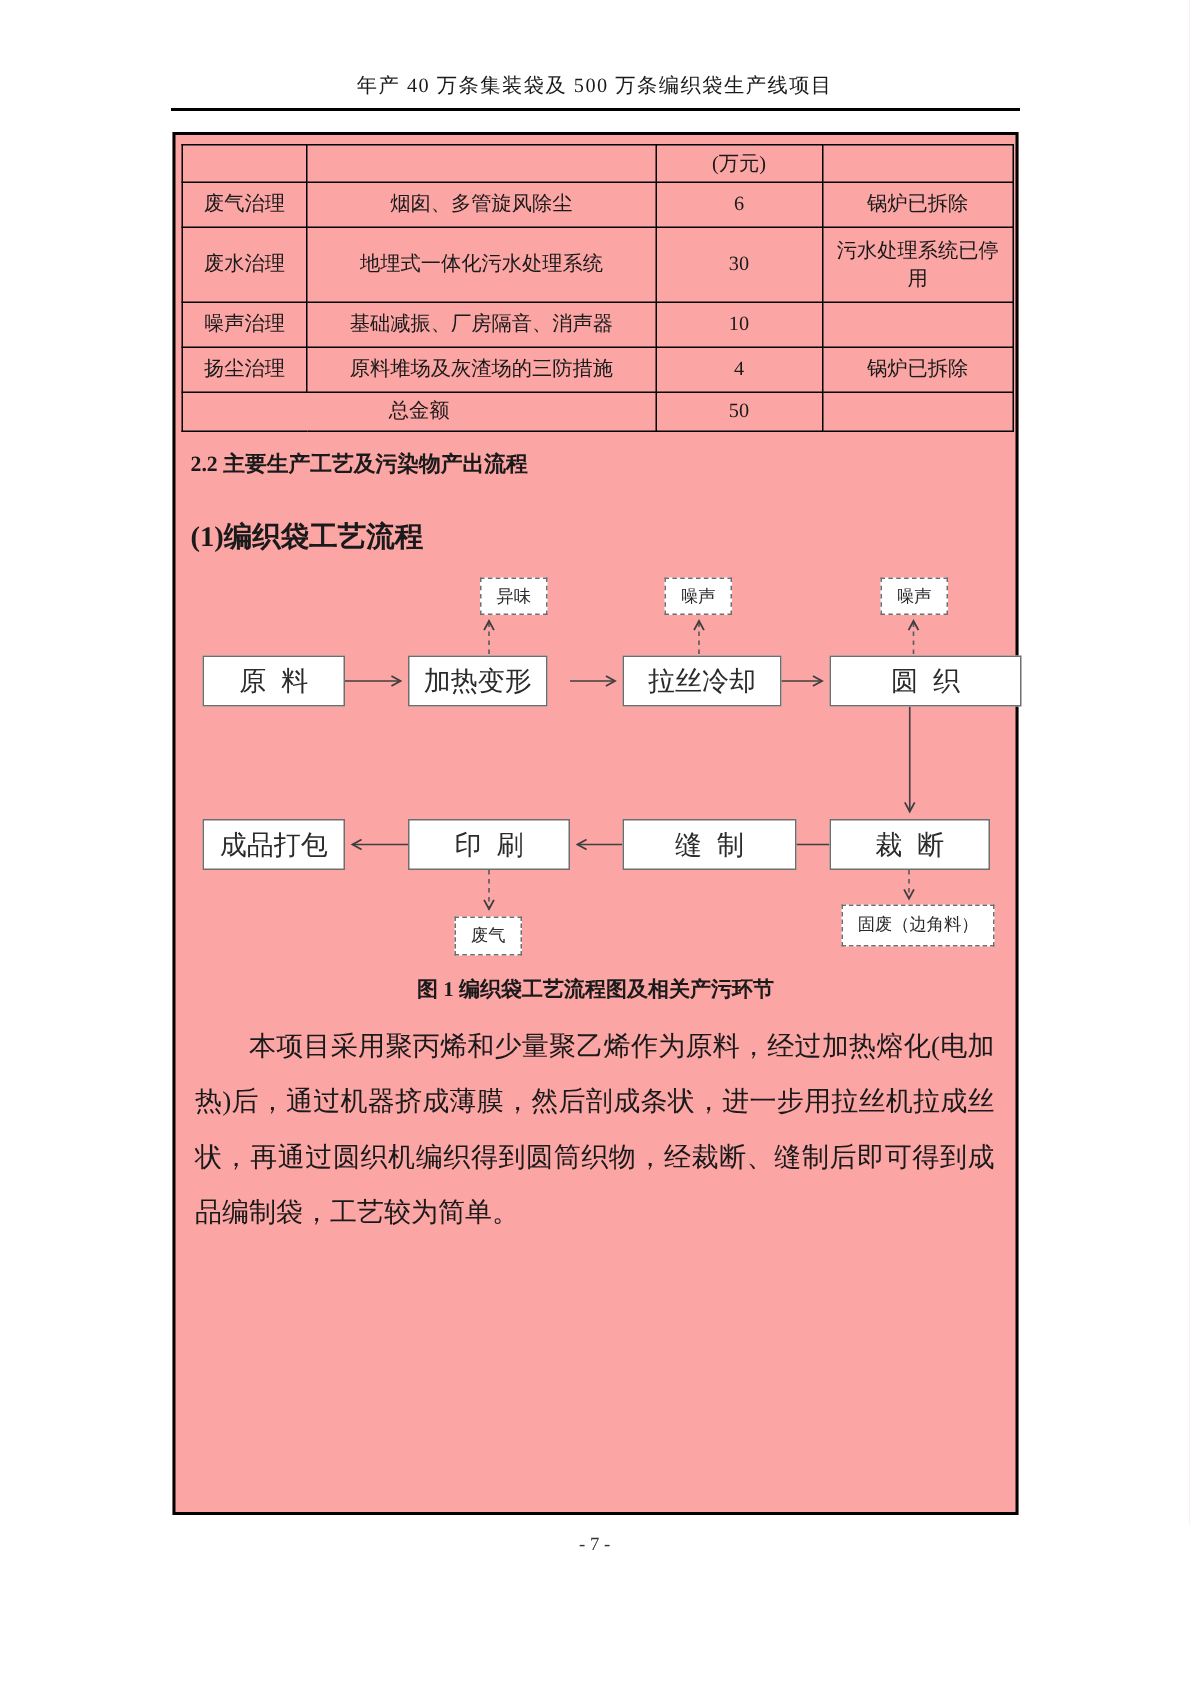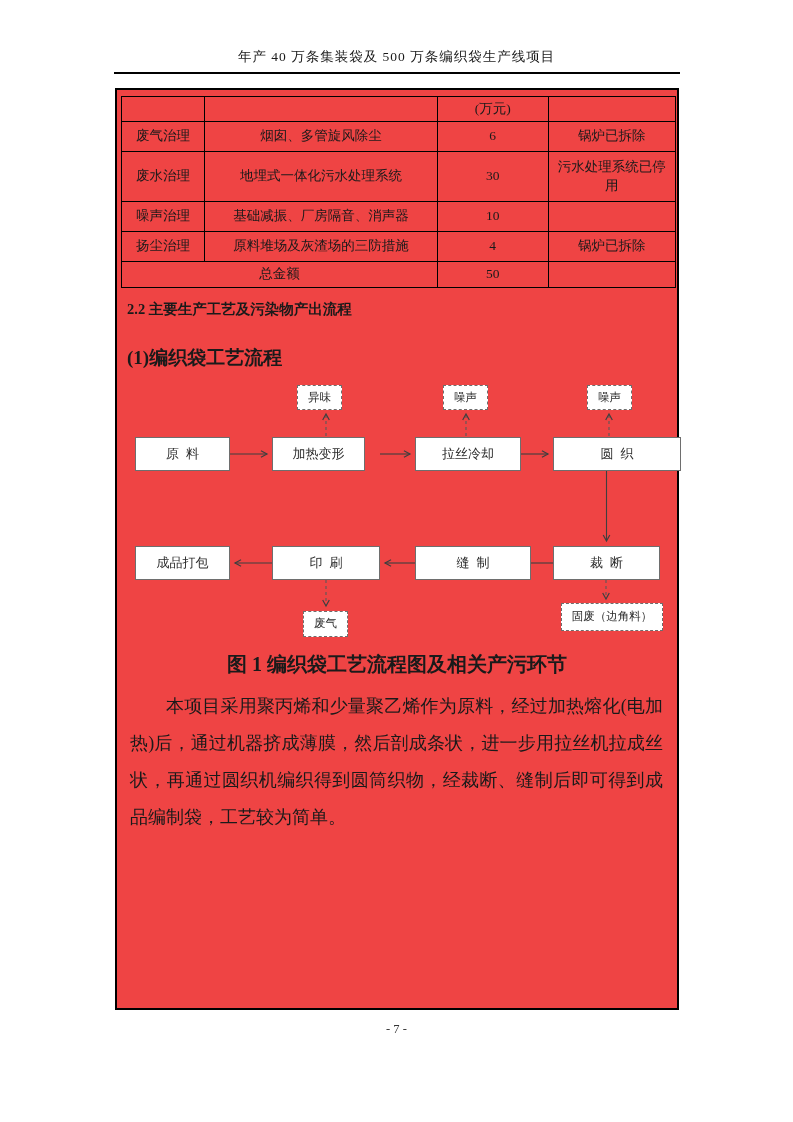--- a/index.html
+++ b/index.html
@@ -6,44 +6,44 @@
   html,body { width:793px; height:1122px; background:#ffffff; overflow:hidden;
               font-family:"Liberation Serif","DejaVu Serif",serif; color:#1a1a1a; }
   .page { position:relative; width:793px; height:1122px; background:#fff; }
 
   .header-title { position:absolute; top:48px; left:0; width:100%;
                   text-align:center; font-size:13.5px; letter-spacing:1px; }
   .header-rule { position:absolute; top:72px; left:114px; width:566px;
                  border-top:2px solid #000; }
 
   .frame { position:absolute; top:88px; left:115px; width:564px; height:922px;
-           border:2px solid #000; background:#ef4444; }
+           border:2px solid #000; background:#fca5a5; }
 
   table.measure-table { border-collapse:collapse; width:555px; margin:6px 3px 0 4px;
                         font-size:13.5px; table-layout:fixed; }
   table.measure-table td { border:1px solid #000; text-align:center;
                            vertical-align:middle; padding:2px 4px; line-height:1.45; }
   .col1{width:15%;} .col2{width:42%;} .col3{width:20%;} .col4{width:23%;}
   tr.r0 td{height:20px;} tr.r1 td{height:30px;} tr.r2 td{height:50px;}
   tr.r3 td{height:30px;} tr.r4 td{height:30px;} tr.r5 td{height:26px;}
 
   .sec-heading { margin:12px 0 0 10px; font-size:14.5px; font-weight:bold; }
   .sub-heading { margin:26px 0 0 10px; font-size:19px; font-weight:bold; }
 
   .flowchart { position:relative; margin-top:6px; height:262px; width:100%; }
   .fc-svg { position:absolute; top:0; left:0; width:560px; height:262px; }
   .flow-box { position:absolute; height:34px; border:1px solid #6e6e6e; background:#fff;
               display:flex; align-items:center; justify-content:center;
-              font-size:13px; color:#2b2b2b;text-align:right; }
+              font-size:18px; color:#2b2b2b;text-align:right; }
   .dash-box { position:absolute; border:1px dashed #6e6e6e; background:#fff;
               display:flex; align-items:center; justify-content:center;
               font-size:11.5px; color:#2b2b2b; }
   .sp { letter-spacing:0.55em; padding-left:0.55em; }
 
-  .fig-caption { margin-top:12px; text-align:center; font-size:20px; font-weight:bold; }
+  .fig-caption { margin-top:12px; text-align:center; font-size:14px; font-weight:bold; }
 
   .body-para { margin:10px 14px 0 13px; font-size:18px; line-height:37px;
                text-indent:2em; text-align:justify; }
 
   .footer { position:absolute; top:1022px; left:0; width:100%;
             text-align:center; font-size:12.5px; color:#333; }
 </style>
 </head>
 <body>
 
@@ -115,21 +115,21 @@
         </g>
         <g stroke="#5a5a5a" stroke-width="1.1" stroke-dasharray="3,3">
           <line x1="209" y1="59" x2="209" y2="37" marker-end="url(#ah)"></line>
           <line x1="349" y1="59" x2="349" y2="37" marker-end="url(#ah)"></line>
           <line x1="492" y1="59" x2="492" y2="37" marker-end="url(#ah)"></line>
           <line x1="209" y1="203" x2="209" y2="229" marker-end="url(#ah)"></line>
           <line x1="489" y1="203" x2="489" y2="222" marker-end="url(#ah)"></line>
         </g>
       </svg>
 
-      <div class="dash-box" style="left:180px; top:8px; width:45px; height:25px;">异味</div>
+      <div class="dash-box" style="left:203px; top:8px; width:45px; height:25px;">异味</div>
       <div class="dash-box" style="left:326px; top:8px; width:45px; height:25px;">噪声</div>
       <div class="dash-box" style="left:470px; top:8px; width:45px; height:25px;">噪声</div>
 
       <div class="flow-box sp" style="left:18px; top:60px; width:95px;">原料</div>
       <div class="flow-box" style="left:155px; top:60px; width:93px;">加热变形</div>
       <div class="flow-box" style="left:298px; top:60px; width:106px;">拉丝冷却</div>
       <div class="flow-box sp" style="left:436px; top:60px; width:128px;">圆织</div>
 
       <div class="flow-box" style="left:18px; top:169px; width:95px;">成品打包</div>
       <div class="flow-box sp" style="left:155px; top:169px; width:108px;">印刷</div>

